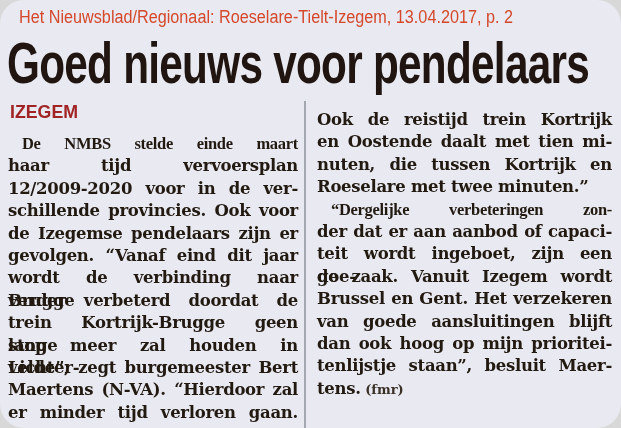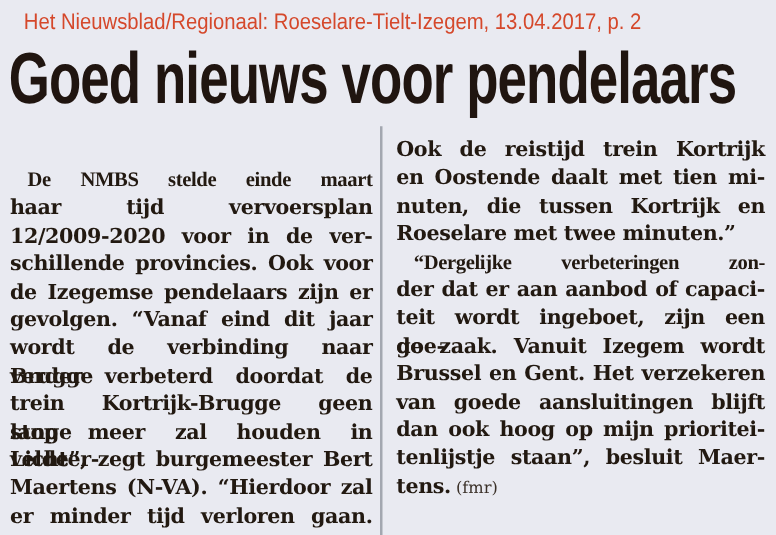--- a/index.html
+++ b/index.html
@@ -4,20 +4,21 @@
 <style>
   :root{
     --bg:#e9eaf1; --src:#d5482b; --tag:#a12323; --hl:#201510;
     --body:#221911; --div:#a3a7b0;
   }
   html,body{margin:0;padding:0;}
   body{background:#d8d8d8;font-family:"Liberation Sans",sans-serif;}
   .page{
     position:relative;width:621px;height:428px;overflow:hidden;
     background:var(--bg);
+    border-radius:24px;
   }
   .source-line{
     position:absolute;left:19px;top:7px;
     font-family:"Liberation Sans",sans-serif;
     font-size:18px;line-height:21px;color:var(--src);
     white-space:nowrap;transform-origin:left top;
   }
   .headline{
     position:absolute;left:7px;top:33px;height:60px;
   }
@@ -50,35 +51,38 @@
   .col-right{left:317px;top:109px;width:295px;}
   .line{
     height:22.4px;line-height:22.4px;
     text-align:justify;text-align-last:justify;
     overflow:visible;white-space:normal;
   }
   .line.indent{text-indent:14px;font-family:Liberation Serif, serif;}
   .line.para-end{text-align-last:left;}
   .byline{
     font-family:"DejaVu Serif","Liberation Serif",serif;
-    font-weight:normal;font-size:13px;letter-spacing:0;
+    font-weight:bold;font-size:13px;letter-spacing:0;
     color:#3a3028;
   }
 </style>
 </head>
 <body>
 
 <div class="page">
 
   <div class="source-line" style="transform: scaleX(0.900407);">Het Nieuwsblad/Regionaal: Roeselare-Tielt-Izegem, 13.04.2017, p. 2</div>
 
   <div class="headline">
     <span class="fit" style="transform: scaleX(0.729209);">Goed nieuws voor pendelaars</span>
   </div>
 
+  <div class="kicker">
+    <span class="fit" style="transform: scaleX(0.933505);">IZEGEM</span>
+  </div>
 
   <div class="divider"></div>
 
   <div class="column col-left">
       <div class="line indent">De NMBS stelde einde maart</div>
       <div class="line">haar tijd vervoersplan</div>
       <div class="line">12/2009-2020 voor in de ver-</div>
       <div class="line">schillende provincies. Ook voor</div>
       <div class="line">de Izegemse pendelaars zijn er</div>
       <div class="line">gevolgen. “Vanaf eind dit jaar</div>

